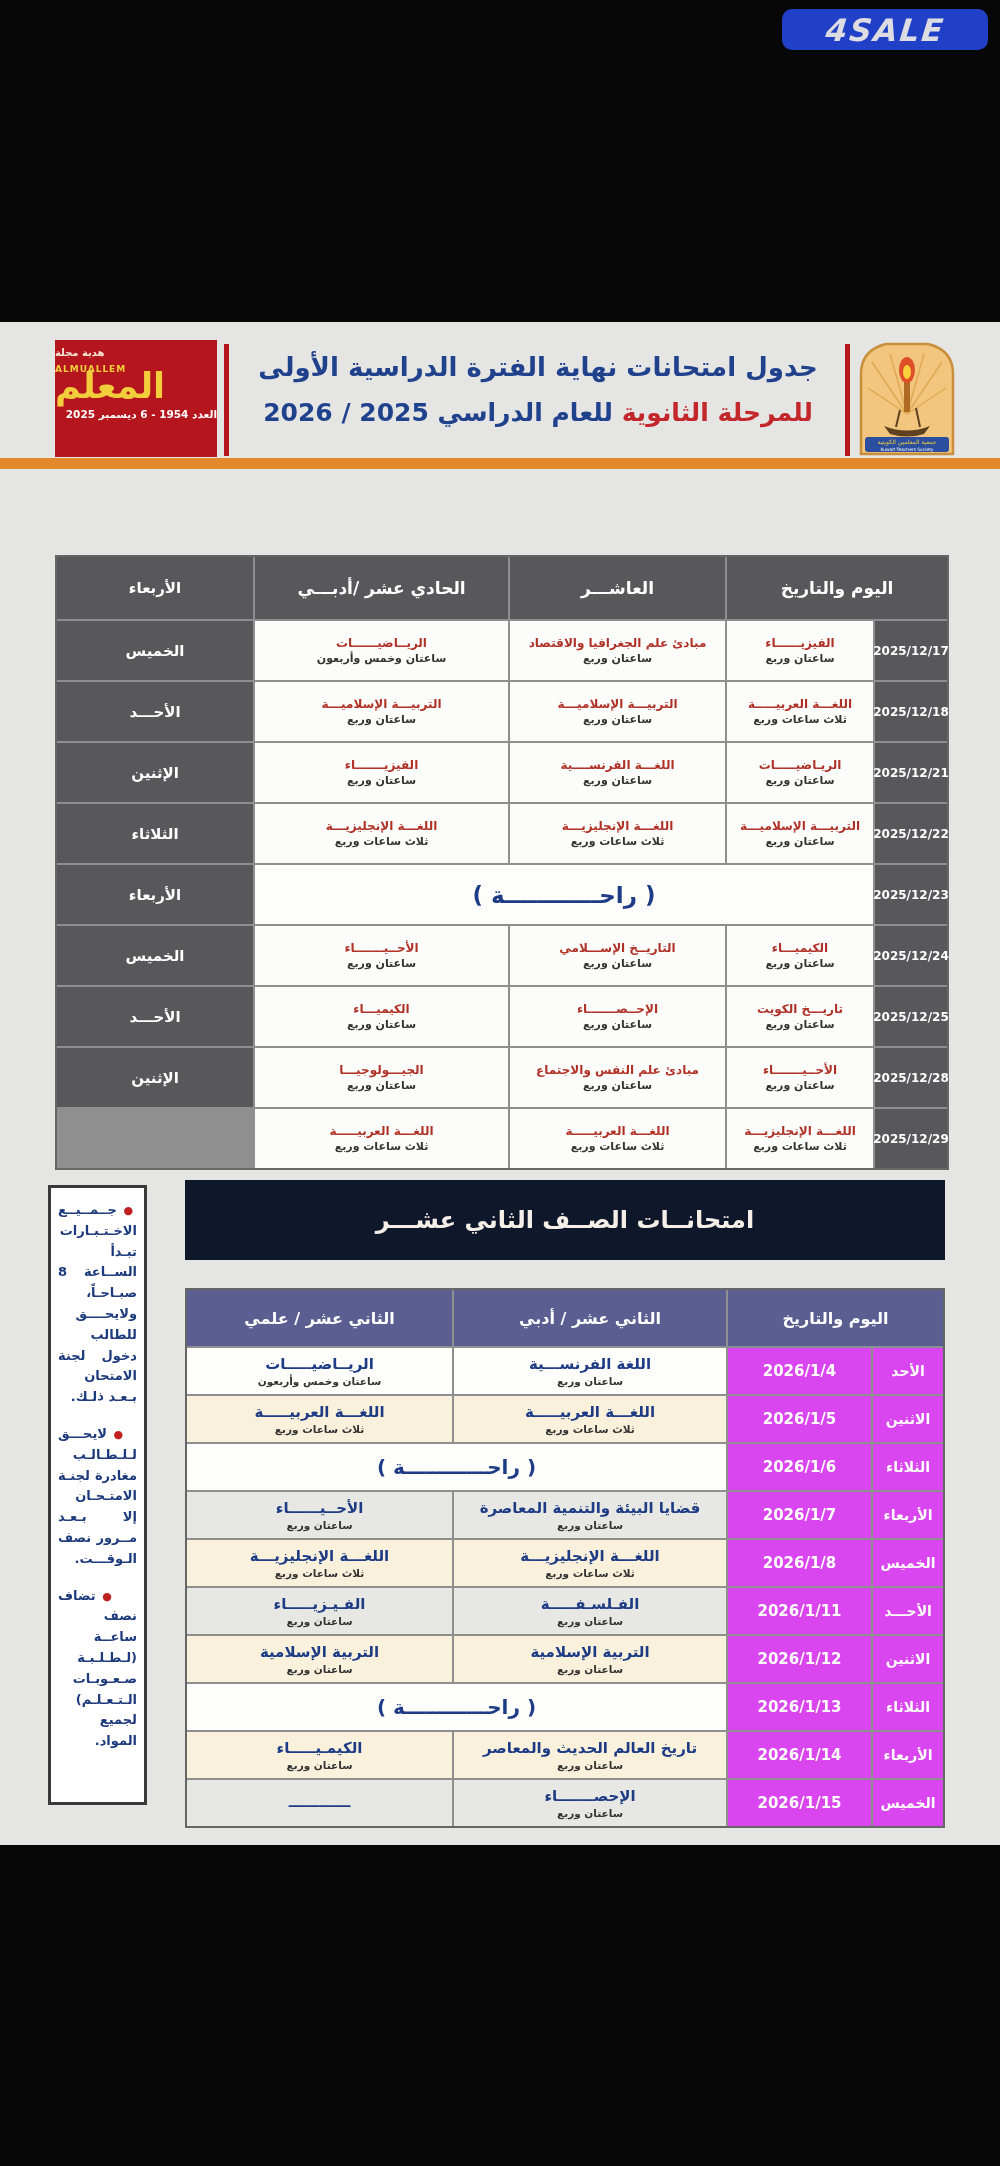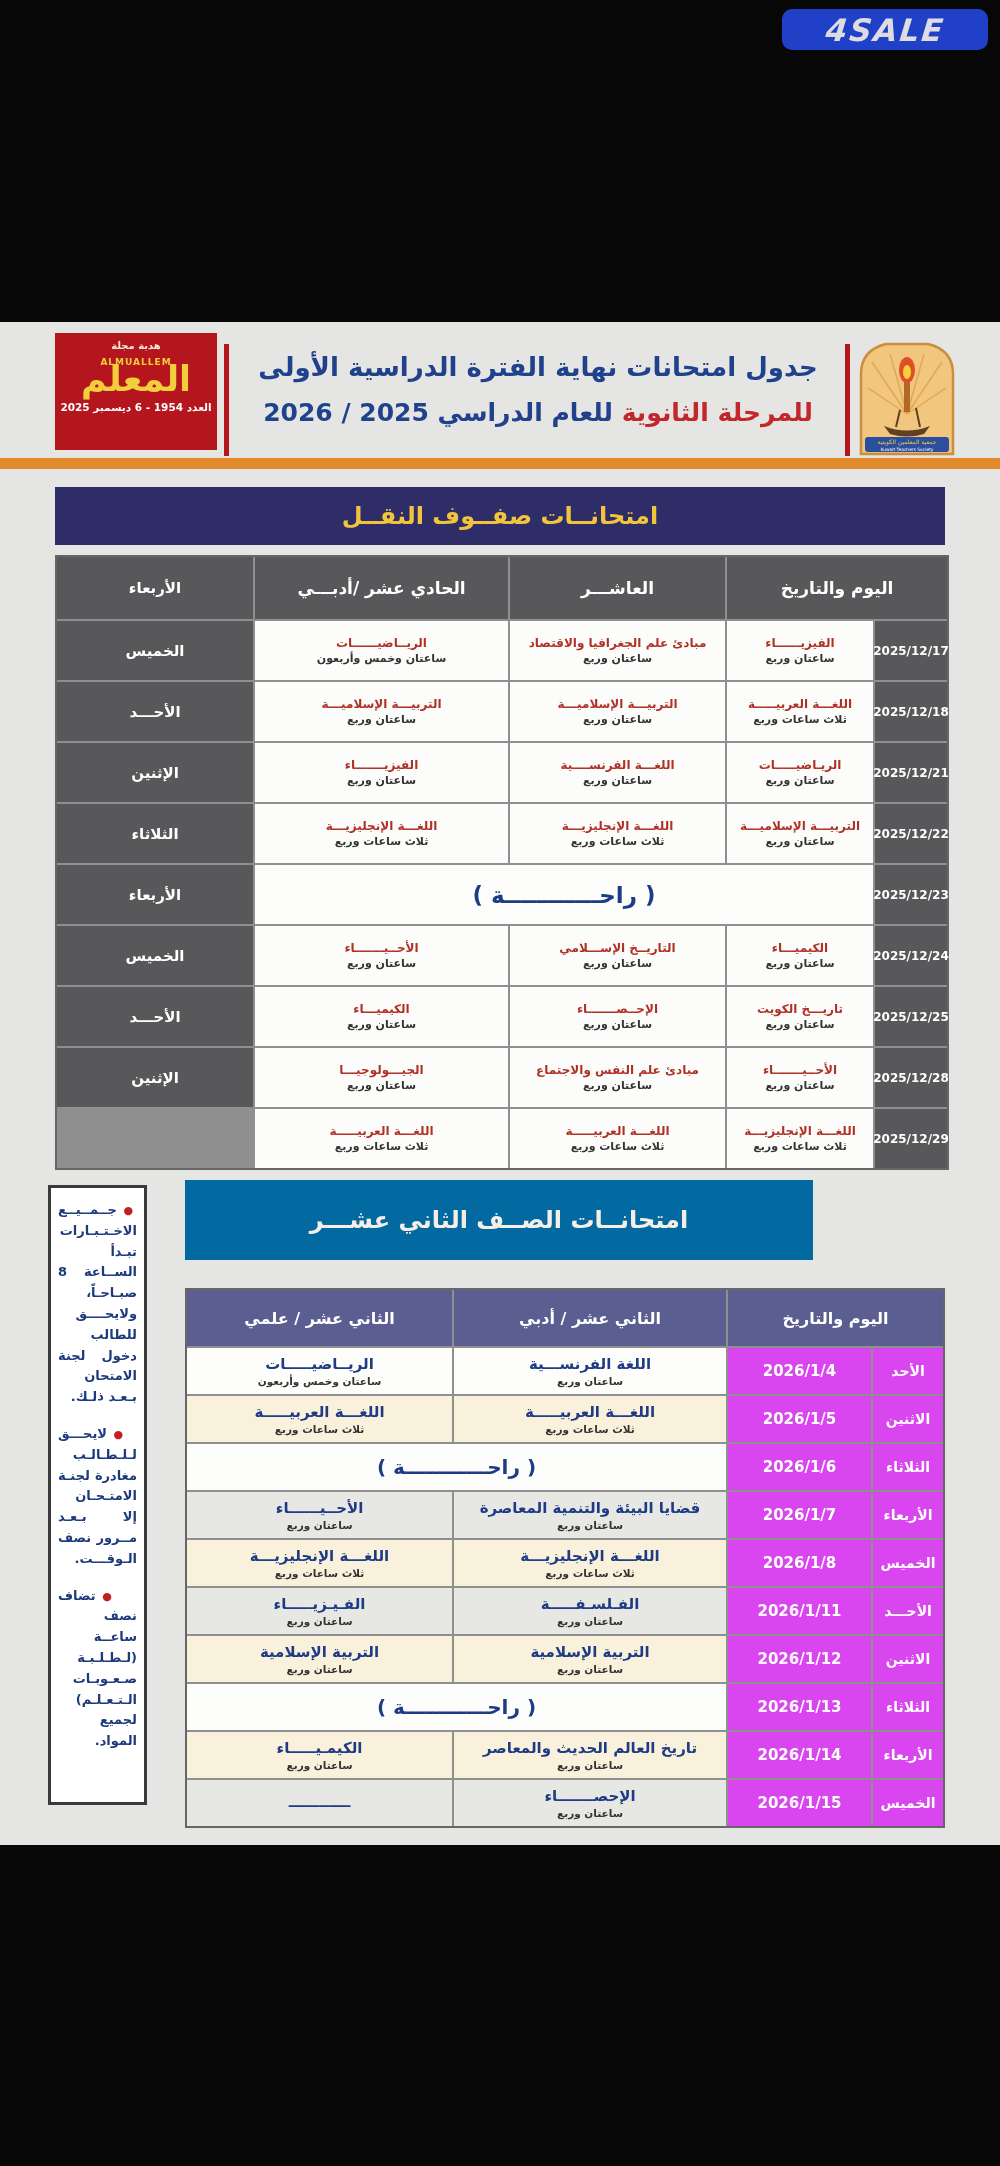--- a/index.html
+++ b/index.html
@@ -10,22 +10,22 @@
   .badge-4sale { position:absolute; top:9px; left:782px; width:206px; height:41px;
                  background:#2140C8; border-radius:10px; display:flex; align-items:center;
                  justify-content:center; }
   .badge-4sale span { color:#DCDCE2; font-weight:bold; font-style:italic; font-size:31px;
                       letter-spacing:2px; transform:skewX(-6deg); }
 
   
   .doc { position:absolute; top:322px; left:0; width:1000px; height:1523px; background:#E5E5E3; }
 
   
-  .mag-box { position:absolute; top:11px; left:55px; width:162px; height:117px; background:#B5151C;
-             text-align:center; overflow:hidden; }
+  .mag-box { position:absolute; top:18px; left:55px; width:162px; height:117px; background:#B5151C;
+             overflow:hidden; }
   .mag-gift  { font-size:10px; color:#F6E9D8; font-weight:bold; margin-top:7px; }
   .mag-latin { font-size:9px;  color:#F2CE3C; font-weight:bold; letter-spacing:1px; margin-top:6px; }
   .mag-name  { font-size:35px; color:#F2CE3C; font-weight:bold; line-height:0.95; margin-top:-4px; }
   .mag-issue { font-size:10.5px; color:#FFFFFF; font-weight:bold; margin-top:5px; direction:rtl; }
 
   .vsep { position:absolute; width:5px; background:#B5151C; top:22px; height:112px; }
   .vsep.left  { left:224px; }
   .vsep.right { left:845px; }
 
   .titles { position:absolute; left:238px; top:30px; width:600px; text-align:center; direction:rtl; }
@@ -35,21 +35,21 @@
   .title2 .t-blue { color:#20418C; }
 
   .emblem { position:absolute; left:856px; top:18px; width:102px; height:118px; }
 
   .orange-bar { position:absolute; top:136px; left:0; width:1000px; height:11px; background:#E2892B; }
 
   
   .banner1 { position:absolute; top:165px; left:55px; width:890px; height:58px; background:#2E2D68;
              color:#F2C43E; display:flex; align-items:center; justify-content:center;
              font-size:24px; font-weight:bold; direction:rtl; }
-  .banner2 { position:absolute; top:858px; left:185px; width:628px; height:80px; background:#0369a1;
+  .banner2 { position:absolute; top:858px; left:185px; width:760px; height:80px; background:#0f172a;
              color:#F5EFE8; display:flex; align-items:center; justify-content:center;
              font-size:24px; font-weight:bold; direction:rtl; }
 
   
   .tbl { position:absolute; display:grid; gap:2px; background:#8F8F8F; border:2px solid #666;
          direction:rtl; }
   #table1 { top:233px; left:55px;
             grid-template-columns:72px 146px 215px 253px 196px;
             grid-template-rows:62px; grid-auto-rows:59px; }
   #table2 { top:966px; left:185px;
@@ -135,21 +135,20 @@
       <path d="M28,86 Q51,95 74,86 L68,94 Q51,99 34,94 Z" fill="#5F4120"></path>
       <line x1="44" y1="70" x2="40" y2="87" stroke="#5F4120" stroke-width="2"></line>
       <line x1="60" y1="68" x2="64" y2="87" stroke="#5F4120" stroke-width="2"></line>
       <rect x="9" y="97" width="84" height="15" rx="3" fill="#2B4E9E"></rect>
       <text x="51" y="103.5" font-size="6" fill="#F2CE3C" text-anchor="middle">جمعية المعلمين الكويتية</text>
       <text x="51" y="110.5" font-size="4.4" fill="#FFFFFF" text-anchor="middle">Kuwait Teachers Society</text>
     </svg>
 
     <div class="orange-bar"></div>
 
-    <div class="banner1">امتحانــات صفــوف النقــل</div>
 
     <div class="tbl" id="table1">
       <div class="th daydate">اليوم والتاريخ</div>
       <div class="th">العاشـــر</div>
       <div class="th">الحادي عشر /أدبـــي</div>
 
   <div class="day">الأربعاء</div>
   <div class="date">2025/12/17</div>
   <div class="subj">
     <div class="subject">الفيزيــــــاء</div>

